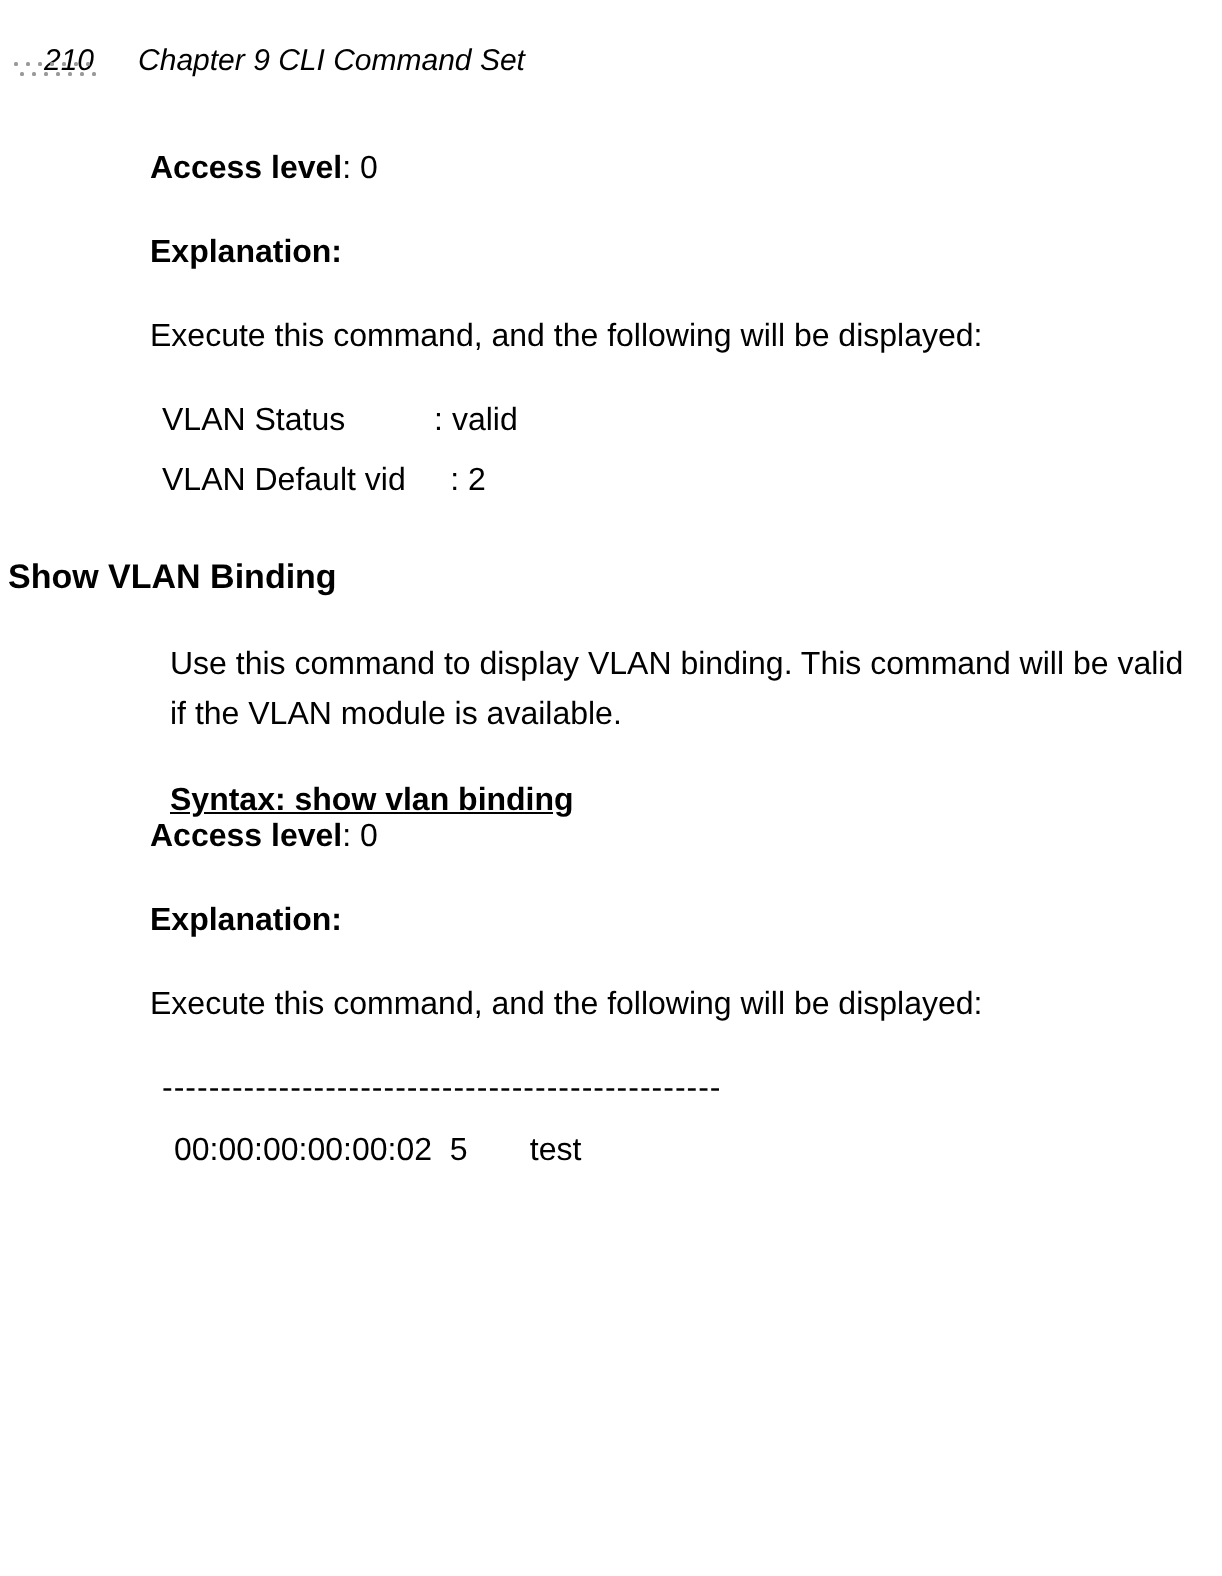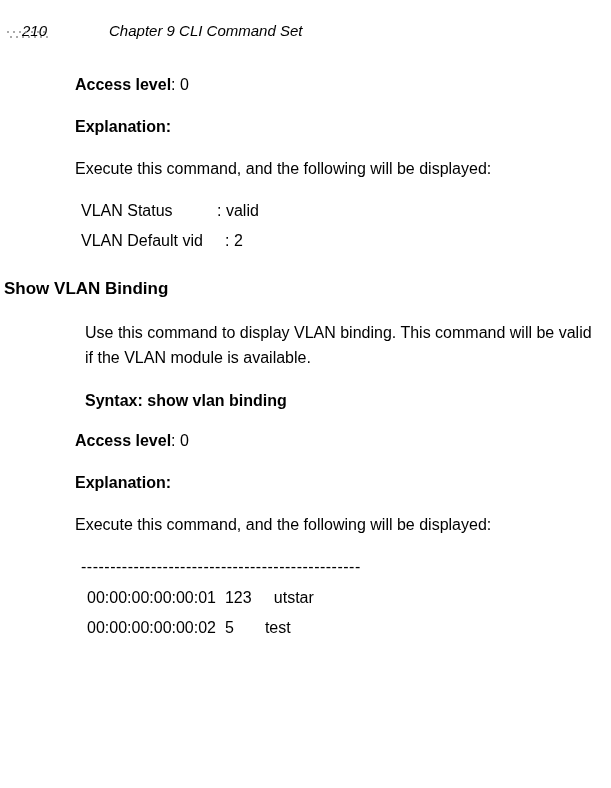--- a/index.html
+++ b/index.html
@@ -14,21 +14,20 @@
       font-family: Arial, Helvetica, sans-serif;
       color: #000;
       position: relative;
       padding-top: 18px;
     }
     .header-row {
       display: flex;
       align-items: center;
       padding-left: 10px;
       height: 24px;
-      gap: 40px;
     }
     .dotted-deco {
       position: absolute;
       left: 5px;
       top: 30px;
       width: 48px;
       height: 10px;
     }
     .dotted-deco span {
       position: absolute;
@@ -90,21 +89,21 @@
     }
     .desc {
       font-size: 16px;
       line-height: 1.55;
       margin-bottom: 22px;
       padding-right: 10px;
     }
     .syntax {
       font-weight: bold;
       font-size: 16px;
-      margin-bottom: 22px;
+      text-decoration: underline;
     }
     .table-output {
       padding-left: 6px;
     }
     .table-header {
       font-size: 16px;
       white-space: pre;
       line-height: 1.9;
     }
     .table-sep {
@@ -171,16 +170,15 @@
   <div class="access">
     <span class="bold-label">Access level</span><span class="val">: 0</span>
   </div>
 
   <div class="h-explanation">Explanation:</div>
 
   <div class="exec-line">Execute this command, and the following will be displayed:</div>
 
   <div class="table-output">
     <div class="table-sep">------------------------------------------------</div>
-    <div class="table-row-out">00:00:00:00:00:01  123     utstar</div>
     <div class="table-row-out">00:00:00:00:00:02  5       test</div>
   </div>
 </div>
 
 </body></html>

